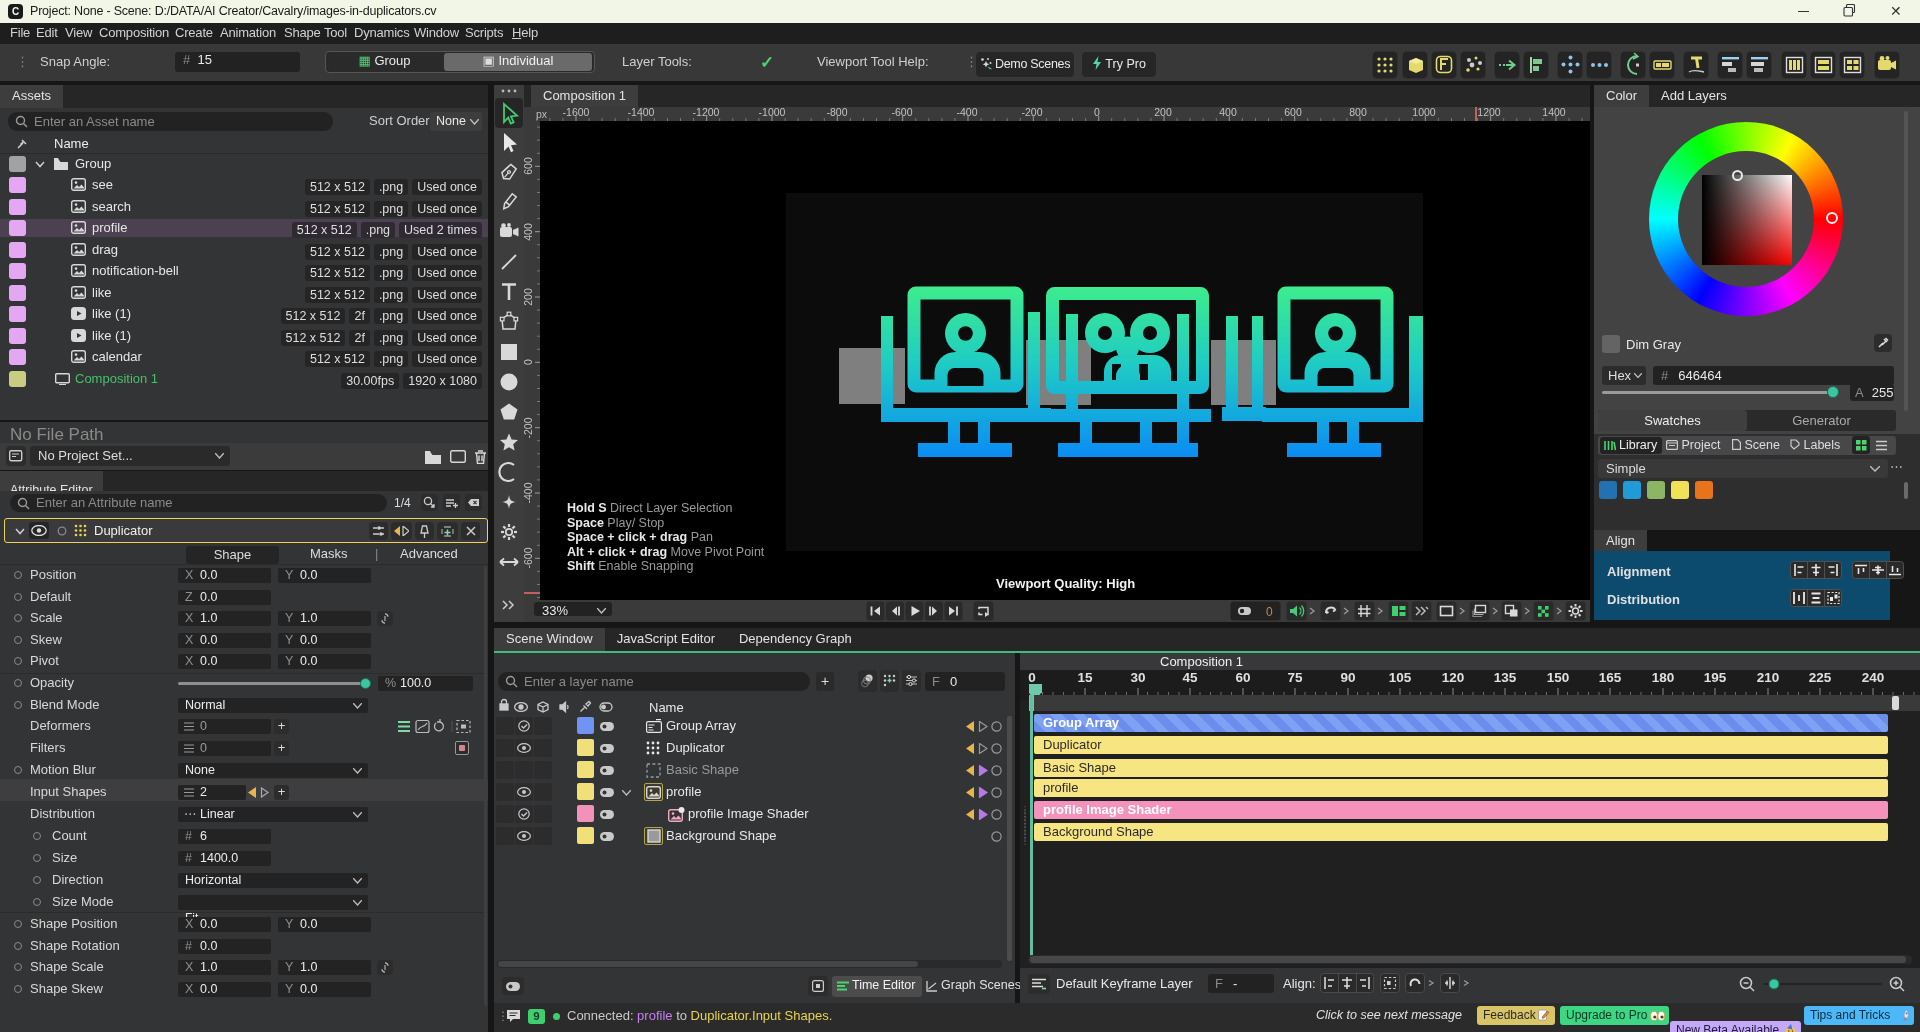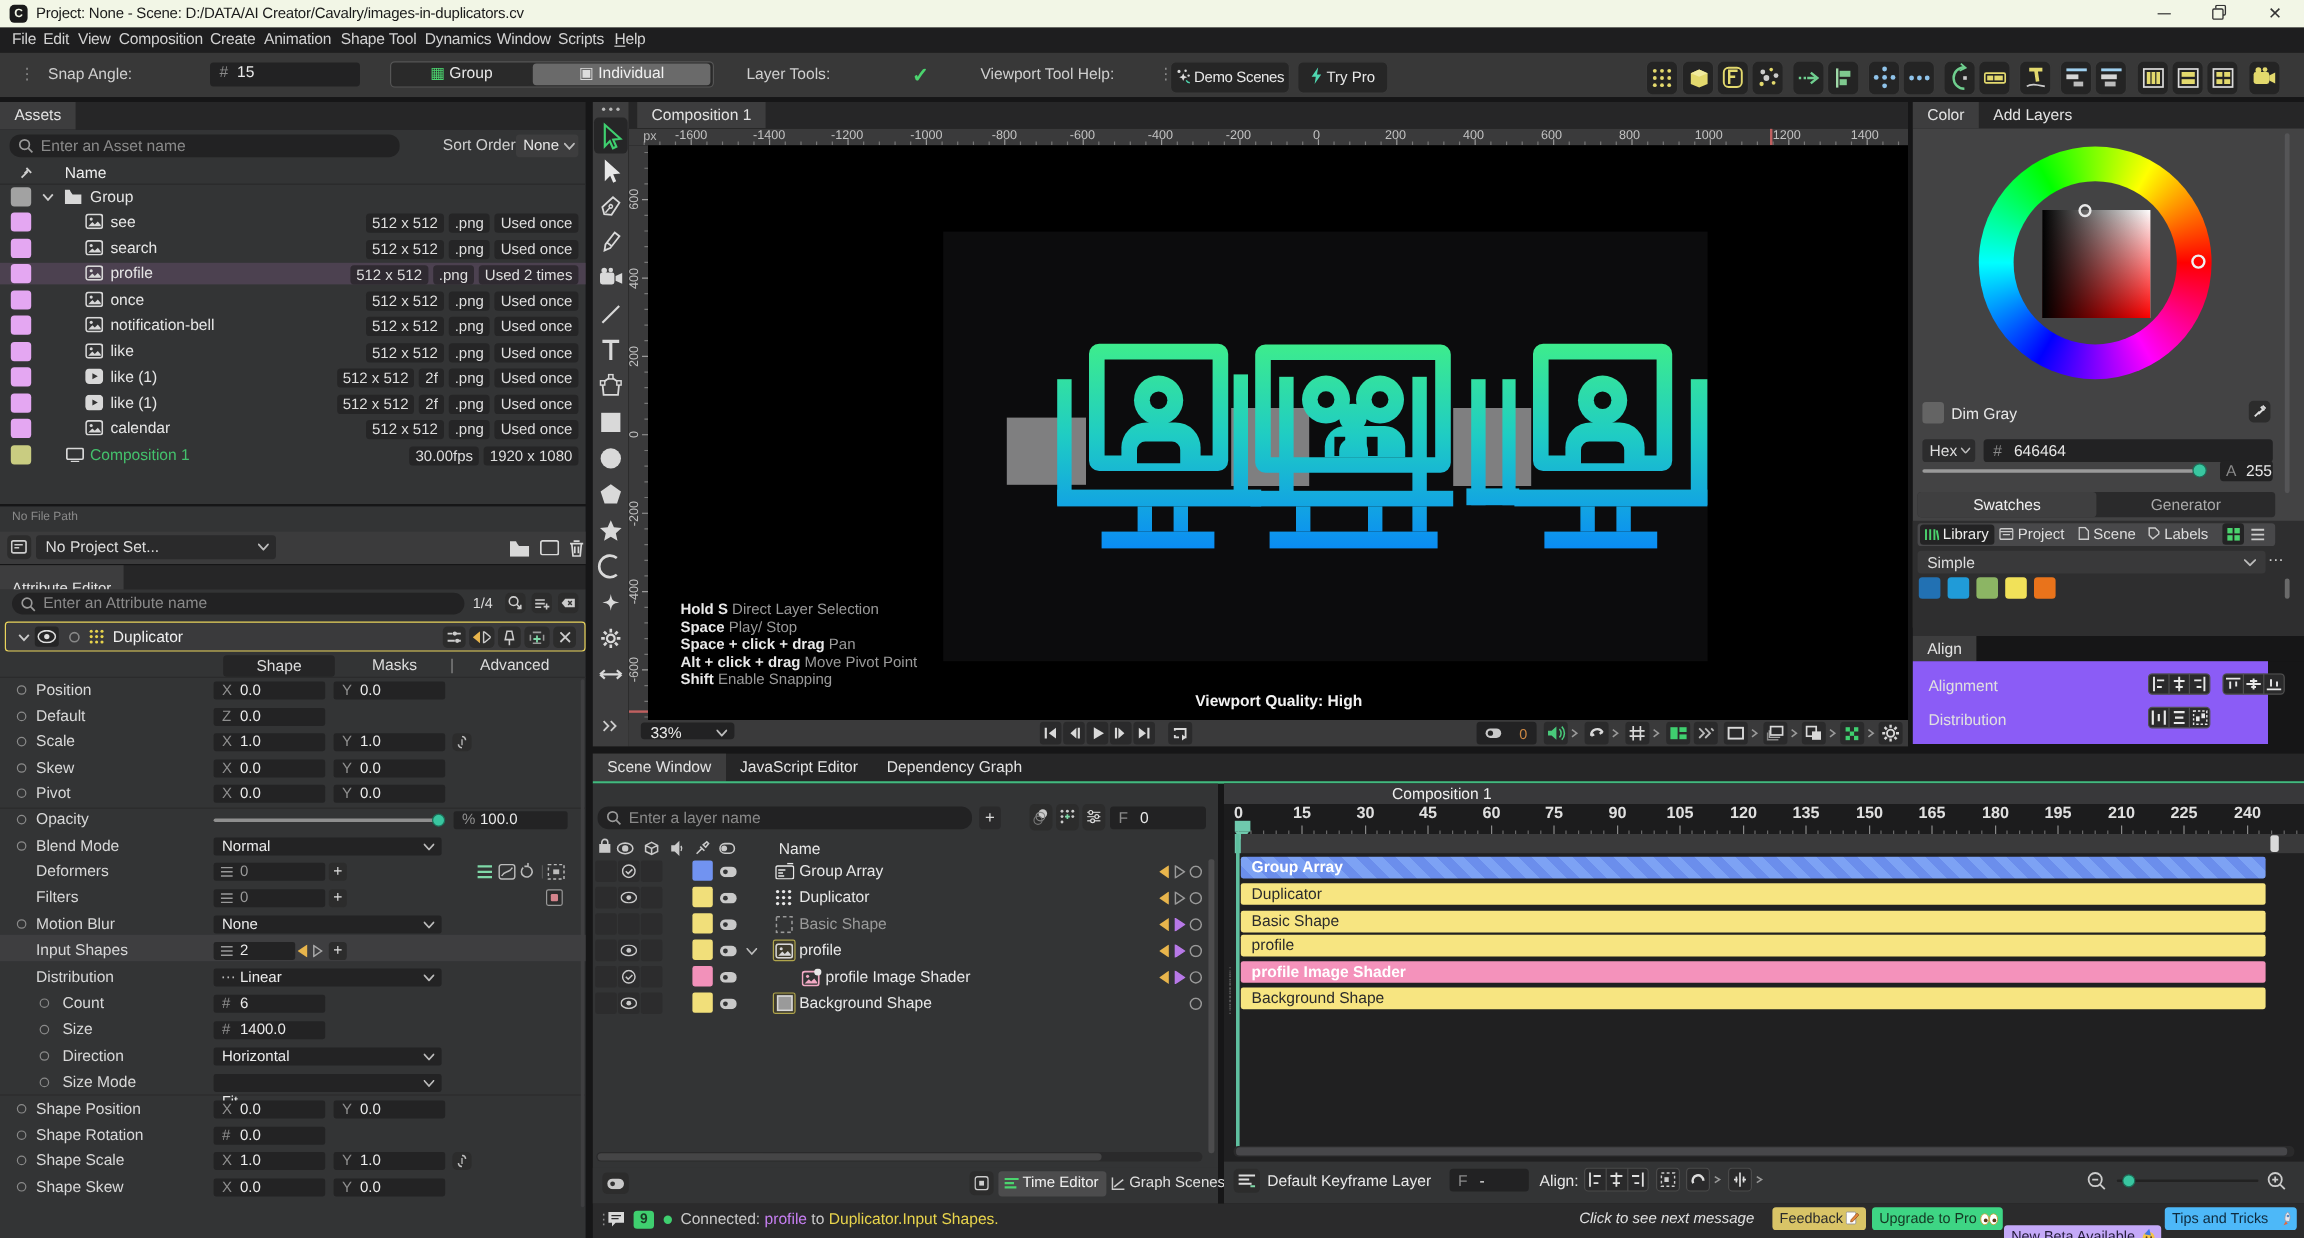--- a/index.html
+++ b/index.html
@@ -284,21 +284,21 @@
           <use href="#i-img"></use>
         </svg>
         <span class="aname">profile</span>
         <span class="bdg"><span class="badge" style="background:#2f2a31;">512 x 512</span><span class="badge" style="background:#2f2a31;">.png</span><span class="badge" style="background:#2f2a31;">Used 2 times</span></span>
       </div>
   <div class="arow" style="top:133px;">
         <div class="sw" style="background:#e4a7f2;"></div>
         <svg class="ic" width="15" height="13">
           <use href="#i-img"></use>
         </svg>
-        <span class="aname">once</span>
+        <span class="aname">drag</span>
         <span class="bdg"><span class="badge">512 x 512</span><span class="badge">.png</span><span class="badge">Used once</span></span>
       </div>
   <div class="arow" style="top:154px;">
         <div class="sw" style="background:#e4a7f2;"></div>
         <svg class="ic" width="15" height="13">
           <use href="#i-img"></use>
         </svg>
         <span class="aname">notification-bell</span>
         <span class="bdg"><span class="badge">512 x 512</span><span class="badge">.png</span><span class="badge">Used once</span></span>
       </div>
@@ -338,21 +338,21 @@
     <div class="sw" style="background:#c9cc81;"></div>
     <svg width="15" height="12" style="position:absolute;left:55px;top:3px;">
           <rect x="0.7" y="0.7" width="13.6" height="9" rx="1" fill="none" stroke="#d8d8d8" stroke-width="1.4"></rect>
           <rect x="4" y="11" width="7" height="1.4" fill="#d8d8d8"></rect>
         </svg>
     <span class="aname" style="left:75px;color:#44c06c;">Composition 1</span>
         <span class="bdg"><span class="badge">30.00fps</span><span class="badge">1920 x 1080</span></span>
   </div>
 </div>
 <div class="abs" style="left:0;top:422px;width:488px;height:48px;background:#333435;">
-  <div class="abs gray" style="left:10px;top:3px;font-size:10px;">No File Path</div>
+  <div class="abs gray" style="left:10px;top:3px;font-size:17px;">No File Path</div>
   <div class="abs" style="left:0;top:21px;width:488px;height:27px;background:#3b3b3c;">
     <div class="abs btn" style="left:6px;top:3px;width:20px;height:20px;"><svg width="14" height="14" style="margin:3px;">
             <rect x="0.7" y="1.7" width="12" height="10" rx="1.5" fill="none" stroke="#ccc" stroke-width="1.4"></rect>
             <path d="M3 5 h7 M3 7.5 h4" stroke="#ccc" stroke-width="1.2"></path>
           </svg></div>
     <div class="inp abs" style="left:30px;top:3px;width:200px;height:20px;background:#2a2a2b;"><span style="margin-left:8px;line-height:20px;color:#ddd;">No Project Set...</span><svg width="9" height="6" style="position:absolute;right:6px;top:7px;">
             <path d="M0 0 L4.5 5 L9 0" fill="none" stroke="#bbb" stroke-width="1.5"></path>
           </svg></div>
     <svg width="16" height="14" style="position:absolute;left:425px;top:7px;">
           <path d="M0 3 L6 3 L7.5 5 L16 5 L16 14 L0 14 Z M0 3 L0 1 L5 1 L6 3" fill="#d8d8d8"></path>
@@ -1050,21 +1050,21 @@
   <div class="abs" style="left:29px;top:374px;width:18px;height:18px;background:#209bd8;border-radius:3px;"></div>
   <div class="abs" style="left:53px;top:374px;width:18px;height:18px;background:#8cb564;border-radius:3px;"></div>
   <div class="abs" style="left:77px;top:374px;width:18px;height:18px;background:#f1e159;border-radius:3px;"></div>
   <div class="abs" style="left:101px;top:374px;width:18px;height:18px;background:#e9731b;border-radius:3px;"></div>
   <div class="abs" style="left:310px;top:375px;width:4px;height:17px;background:#6a6a6a;border-radius:2px;"></div>
   <div class="abs" style="left:310px;top:4px;width:4px;height:300px;background:#555557;border-radius:2px;"></div>
 </div>
 <div class="abs tabbar" style="left:1594px;top:530px;width:326px;height:21px;background:#161617;">
   <div class="tab on" style="height:21px;">Align</div>
 </div>
-<div class="abs" style="left:1594px;top:551px;width:296px;height:69px;background:#8b5cf6;">
+<div class="abs" style="left:1594px;top:551px;width:296px;height:69px;background:#0c4a6e;font-weight:bold;">
   <div class="abs" style="left:13px;top:13px;color:#e0e0e0;font-size:13px;">Alignment</div>
   <div class="abs" style="left:13px;top:41px;color:#e0e0e0;font-size:13px;">Distribution</div>
   <svg class="abs" style="left:196px;top:10px;" width="116" height="50">
     <g>
           <rect x="0.5" y="0.5" width="51" height="17" rx="3" fill="#2a2a2b" stroke="#505050"></rect>
           <path d="M17.5 0.5 v17 M34.5 0.5 v17" stroke="#505050"></path>
       <g stroke="#e8e8e8" stroke-width="1.6">
             <path d="M5 3 V15 M7.5 6 h6 M7.5 11.5 h4"></path>
           </g>
       <g stroke="#e8e8e8" stroke-width="1.6">

